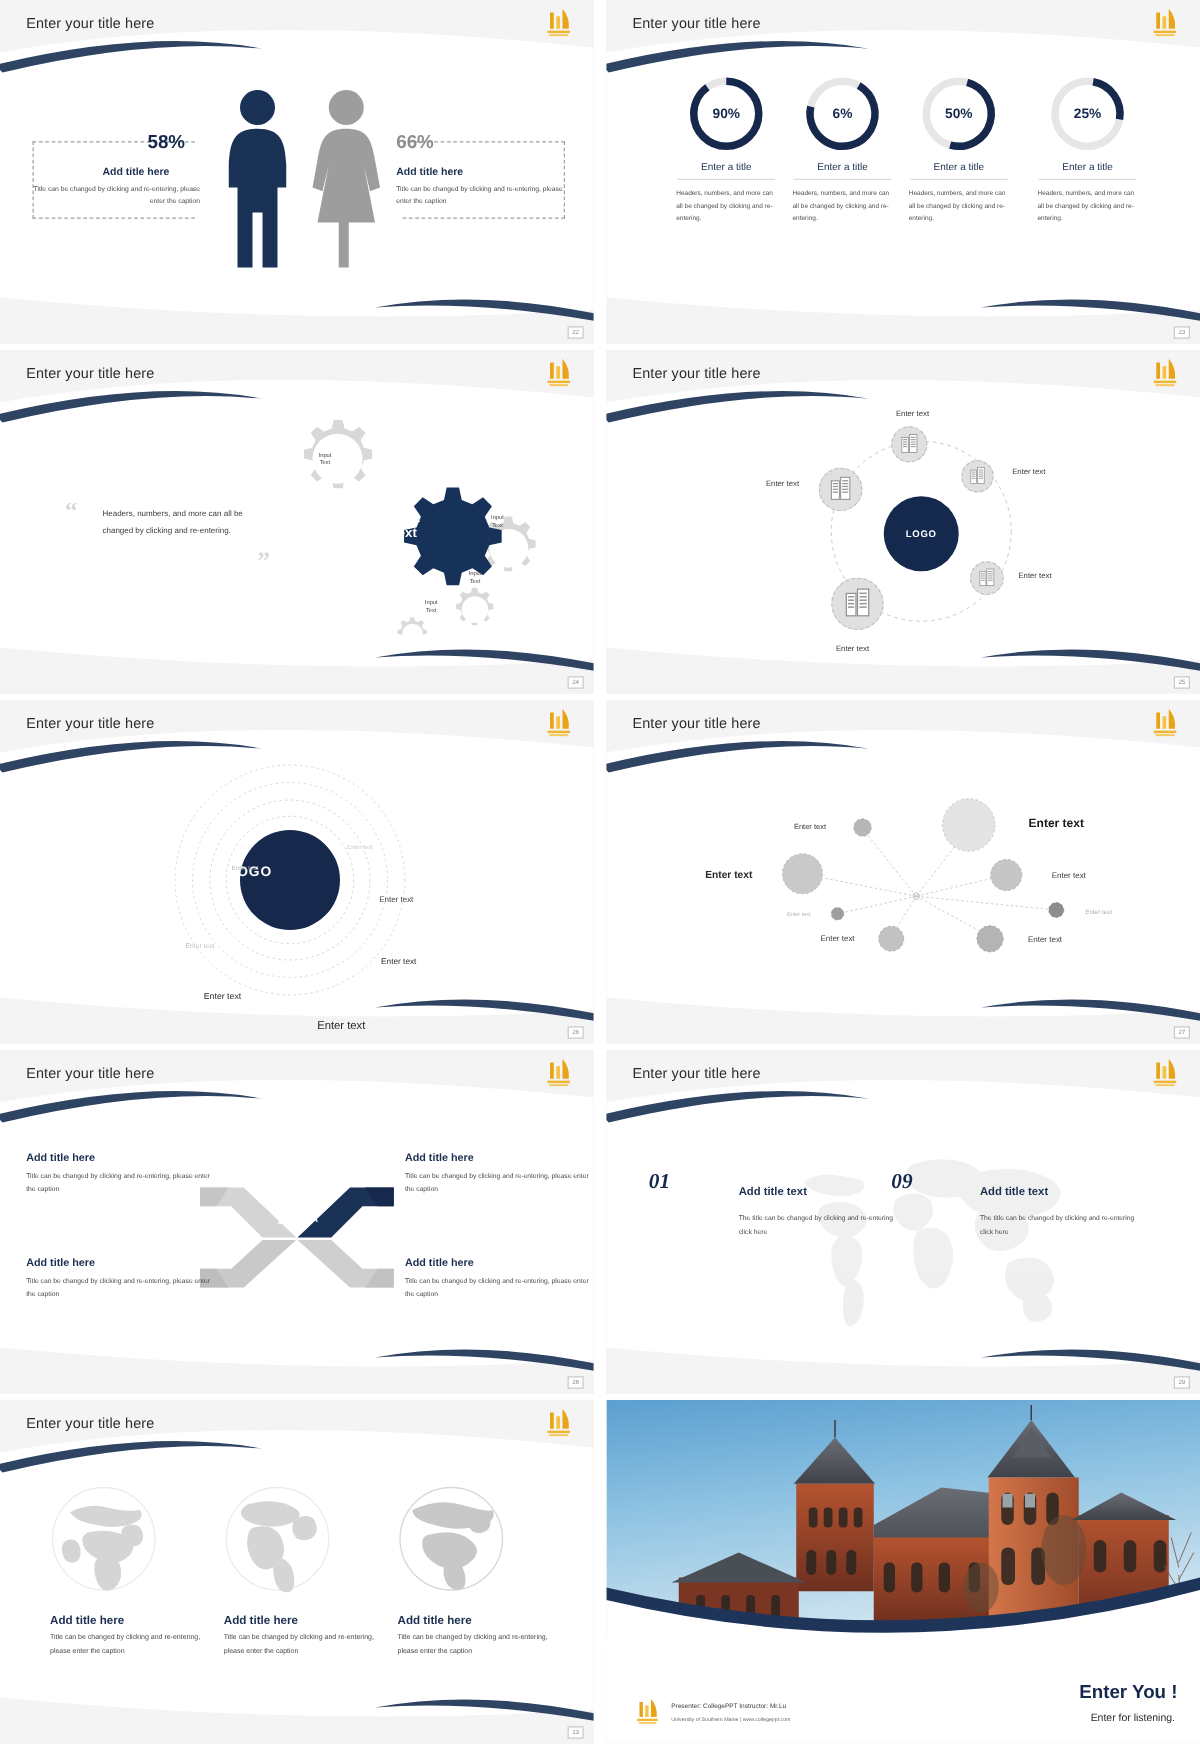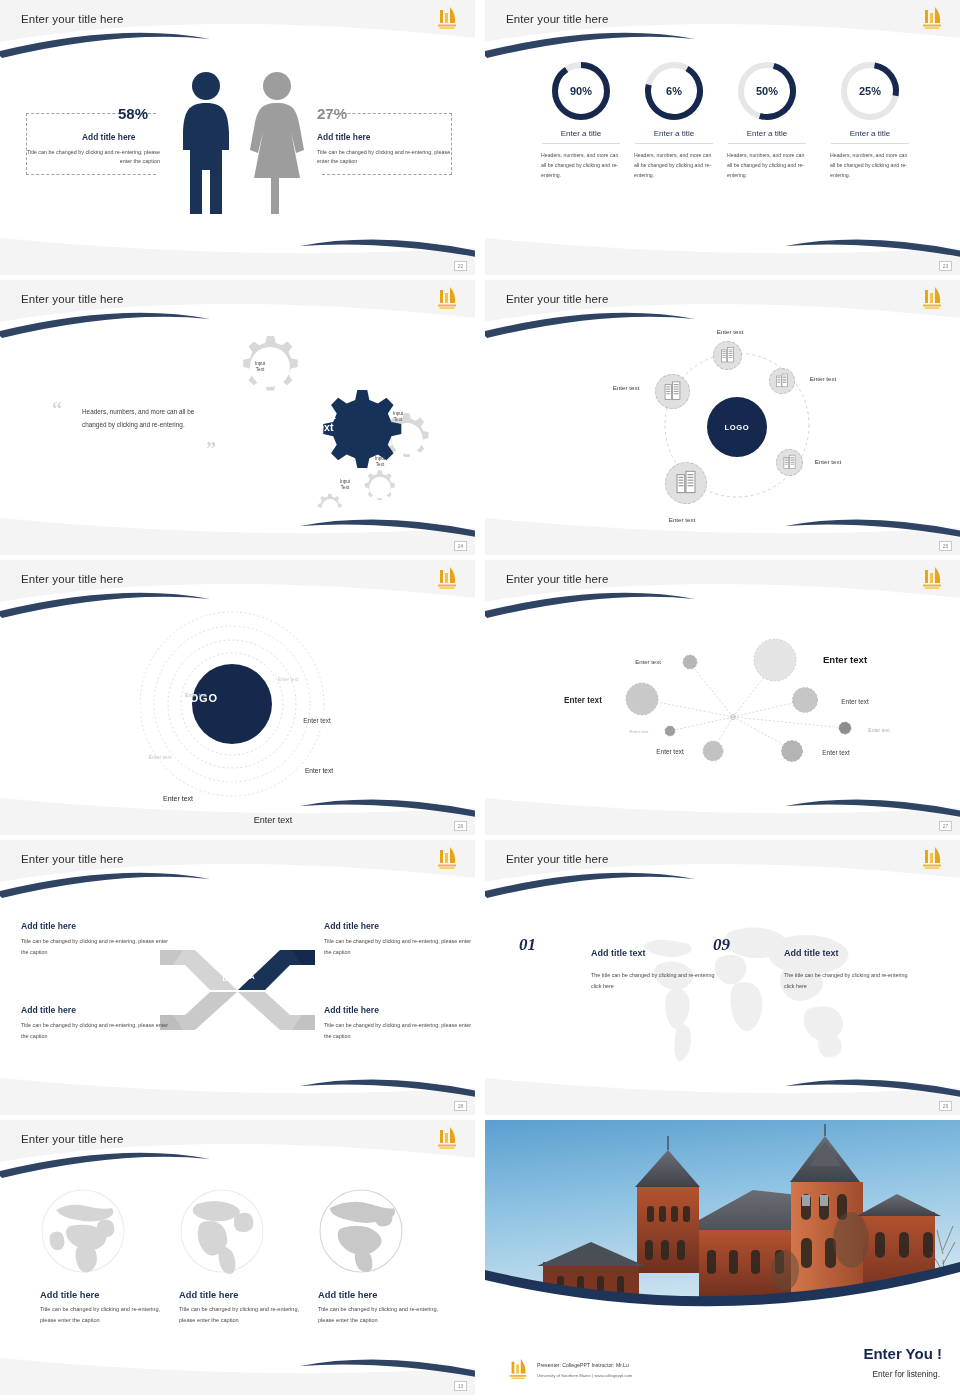--- a/index.html
+++ b/index.html
@@ -152,21 +152,21 @@
       <circle cx="30" cy="16" r="14" fill="#1b3257"></circle>
       <path d="M30 33 C12 33 8 42 7 62 L7 80 L14 80 L14 64 L14 100 L14 144 L26 144 L26 100 L34 100 L34 144 L46 144 L46 100 L46 64 L46 80 L53 80 L53 62 C52 42 48 33 30 33 Z" fill="#1b3257"></path>
     </svg>
     <svg style="position:absolute;left:247px;top:70px;width:60px;height:148px" viewBox="0 0 60 148">
       <circle cx="30" cy="16" r="14" fill="#9d9d9d"></circle>
       <path d="M30 33 C14 33 10 40 7 58 L3 80 L11 83 L16 62 L7 108 L24 108 L24 144 L32 144 L32 108 L53 108 L44 62 L49 83 L57 80 L53 58 C50 40 46 33 30 33 Z" fill="#9d9d9d"></path>
     </svg>
     <div class="s1-pct-l">58%</div>
     <div class="s1-ttl-l">Add title here</div>
     <div class="s1-cap-l body-sm">Title can be changed by clicking and re-entering, please enter the caption</div>
-    <div class="s1-pct-r">27%</div>
+    <div class="s1-pct-r">66%</div>
     <div class="s1-ttl-r">Add title here</div>
     <div class="s1-cap-r body-sm">Title can be changed by clicking and re-entering, please enter the caption</div>
   </div>
   <div class="pagenum">22</div>
 </div>
 
 <div class="slide">
   <div class="slide-inner"></div>
   <svg class="bgsvg" viewBox="0 0 475 275" preserveAspectRatio="none">
     <path d="M0,42 Q190,8 475,38 L475,248 Q250,262 0,238 Z" fill="#ffffff"></path>

